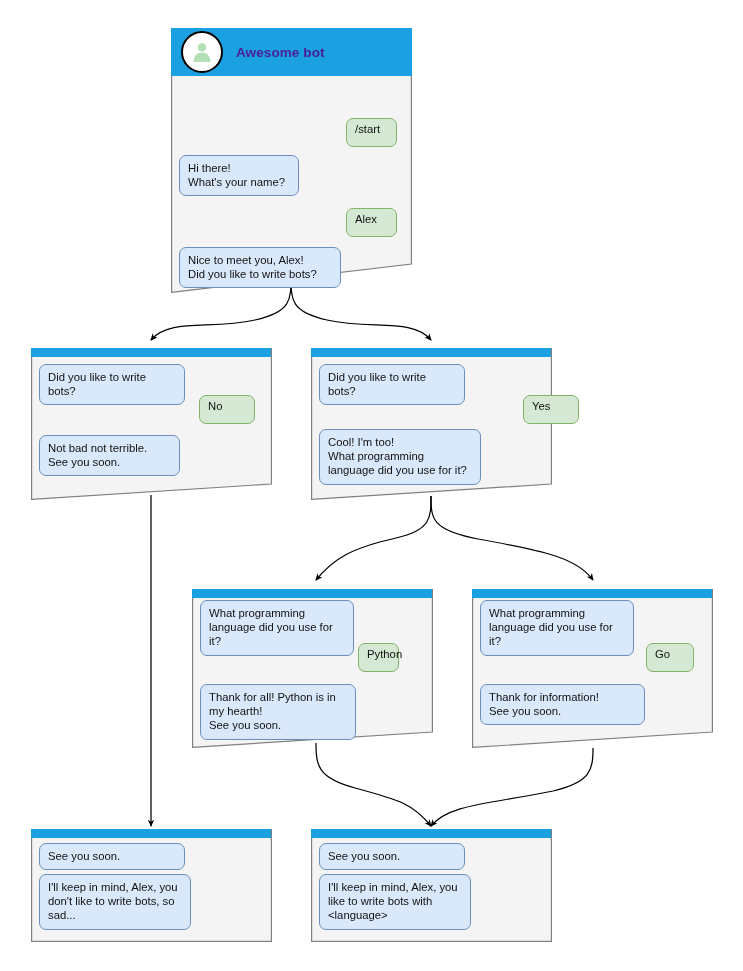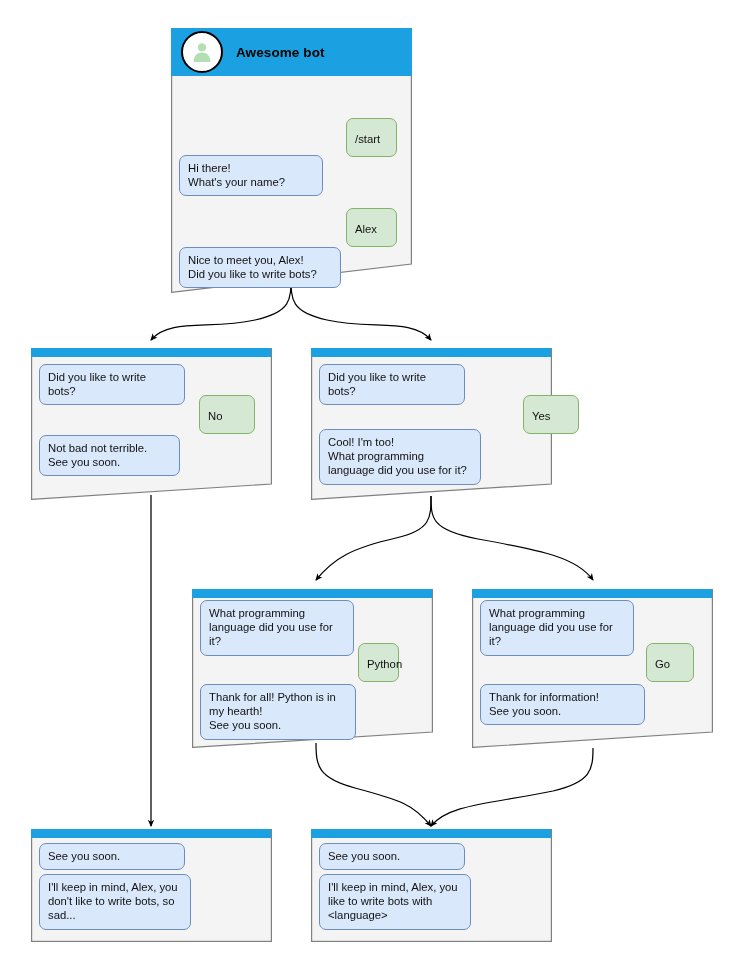--- a/index.html
+++ b/index.html
@@ -25,21 +25,21 @@
     padding-left:10px;
   }
   .avatar{
     width:38px;height:38px;border-radius:50%;
     background:#ffffff;border:2.2px solid #000000;
     display:flex;align-items:center;justify-content:center;
     flex:0 0 auto;
   }
   .avatar svg{display:block;}
   .bot-title{
-    color:#000000;font-size:13.5px;font-weight:bold;
+    color:#4c1d95;font-size:13.5px;font-weight:bold;
     margin-left:13px;letter-spacing:.1px;white-space:nowrap;
   }
 
   .card-body{position:absolute;left:0;right:0;}
 
   .msg{
     position:absolute;
     box-sizing:border-box;
     border-radius:7px;
     padding:5px 8px 6px 8px;
@@ -49,21 +49,21 @@
     white-space:pre-line;
   }
   .msg.bot{
     background:#dae8fc;border:1px solid #6c8ebf;
     left:8px;
   }
   .msg.user{
     background:#d5e8d4;border:1px solid #82b366;
     text-align:left;
   }
-  .msg.user.tall{padding-top:13px;padding-bottom:10px;}
+  .msg.user.tall{padding-top:3px;padding-bottom:10px;}
 </style>
 </head>
 <body>
 
 <div id="canvas">
 
   <svg id="edges" viewBox="0 0 743 971">
     <defs>
       <marker id="arrow" markerWidth="10" markerHeight="10" refX="6.2" refY="3.6" orient="auto" markerUnits="userSpaceOnUse">
         <path d="M0,0.4 L7.2,3.6 L0,6.8 L1.9,3.6 Z" fill="#000000"></path>
@@ -93,21 +93,21 @@
       <div class="avatar">
         <svg width="24" height="24" viewBox="0 0 24 24">
           <circle cx="12" cy="7.4" r="4.2" fill="#b4dfb4"></circle>
           <path d="M3.6 22 C3.6 15.6 7.4 12.6 12 12.6 C16.6 12.6 20.4 15.6 20.4 22 Z" fill="#b4dfb4"></path>
         </svg>
       </div>
       <div class="bot-title">Awesome bot</div>
     </div>
     <div class="card-body" style="top:48px;">
       <div class="msg user tall" style="left:175px;top:42px;width:51px;">/start</div>
-      <div class="msg bot" style="top:79px;width:144px;">Hi there!
+      <div class="msg bot" style="top:79px;width:120px;">Hi there!
 What's your name?</div>
       <div class="msg user tall" style="left:175px;top:132px;width:51px;">Alex</div>
       <div class="msg bot" style="top:171px;width:162px;">Nice to meet you, Alex!
 Did you like to write bots?</div>
     </div>
   </div>
 
   <div class="card" style="left:31px;top:348px;width:241px;height:152px;">
     <svg class="card-shape" width="241" height="152">
       <polygon points="0.6,0.6 240.4,0.6 240.4,136 0.6,151.4" fill="#f4f4f4" stroke="#808080" stroke-width="1.2"></polygon>

